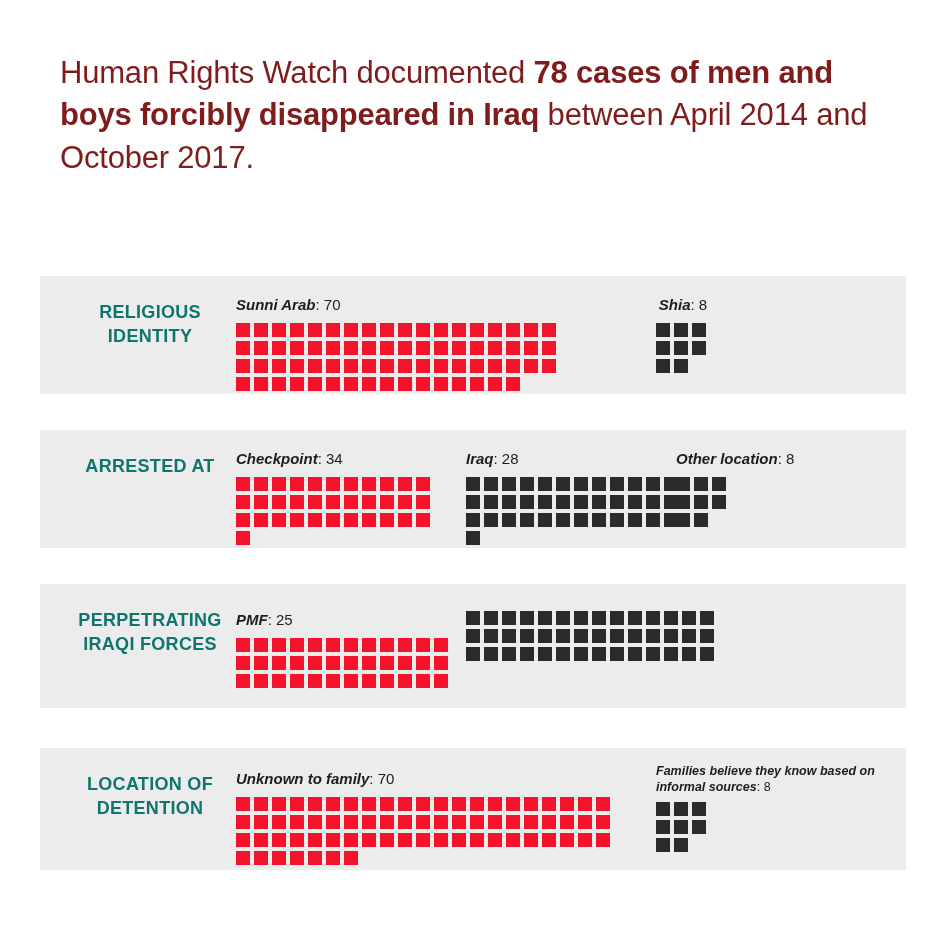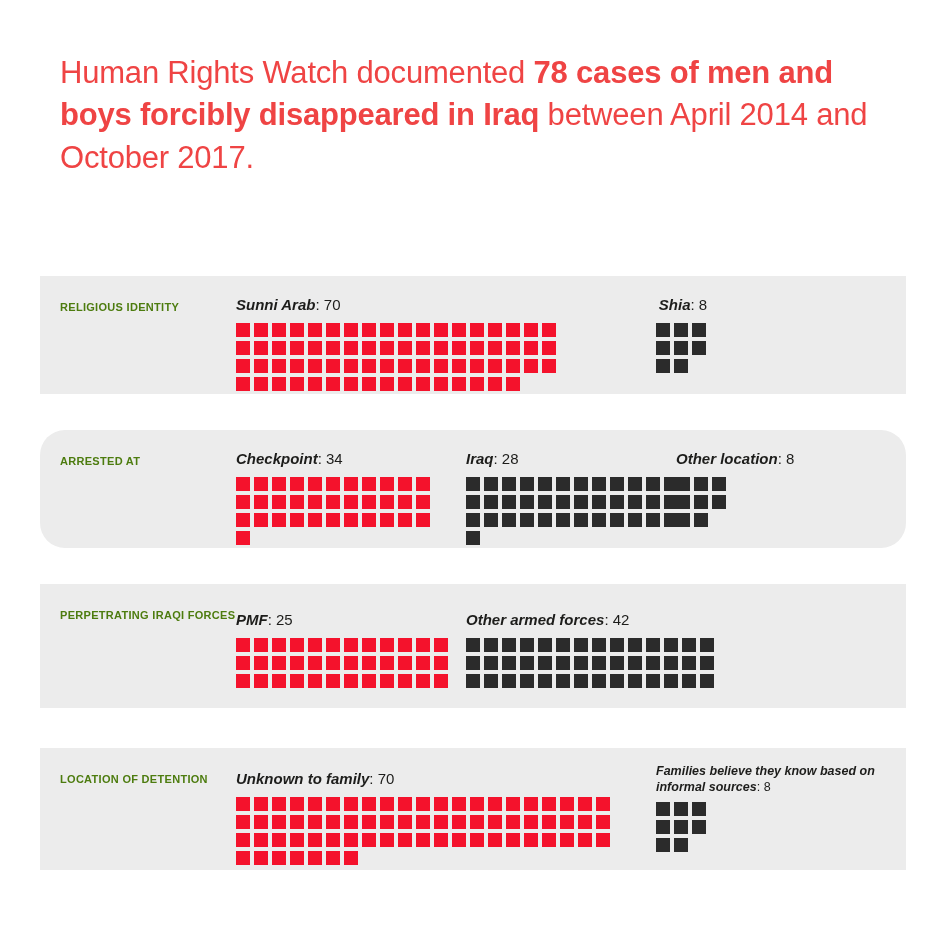--- a/index.html
+++ b/index.html
@@ -22,45 +22,46 @@
   }
   
   .headline {
     position: absolute;
     left: 60px;
     top: 52px;
     width: 840px;
     font-size: 31px;
     line-height: 1.37;
     font-weight: 400;
-    color: #ef4444;
+    color: #7f1d1d;
     letter-spacing: -0.2px;
   }
   .headline b {
     font-weight: 700;
   }
   
   .section {
     position: absolute;
     left: 40px;
     width: 866px;
     background: #ececec;
     box-sizing: border-box;
   }
   .sec-label {
     position: absolute;
     left: 20px;
     top: 24px;
     width: 180px;
-    font-size: 11px;
+    font-size: 18px;
     font-weight: 700;
     line-height: 1.35;
     letter-spacing: 0.3px;
-    color: #4d7c0f;
+    color: #0f766e;
     text-transform: uppercase;
+    text-align: center;
   }
   .group {
     position: absolute;
   }
   .group-title {
     font-size: 15px;
     line-height: 1.2;
     color: #1d1d1b;
     white-space: nowrap;
     margin-bottom: 9px;
@@ -190,21 +191,21 @@
           <div class="sq dark"></div>
           <div class="sq dark"></div>
           <div class="sq dark"></div>
           <div class="sq dark"></div>
           <div class="sq dark"></div>
           <div class="sq dark"></div>
         </div>
     </div>
   </div>
 
-  <div class="section" style="top:430px; height:118px;border-radius:25px;">
+  <div class="section" style="top:430px; height:118px;">
     <div class="sec-label">ARRESTED AT</div>
     <div class="group" style="left:196px; top:20px;">
       <div class="group-title">
         <span class="g-name">Checkpoint</span><span>: </span><span class="g-val">34</span>
       </div>
       <div class="squares" style="width:198px;">
           <div class="sq red"></div>
           <div class="sq red"></div>
           <div class="sq red"></div>
           <div class="sq red"></div>
@@ -340,23 +341,20 @@
           <div class="sq red"></div>
           <div class="sq red"></div>
           <div class="sq red"></div>
           <div class="sq red"></div>
           <div class="sq red"></div>
           <div class="sq red"></div>
           <div class="sq red"></div>
         </div>
     </div>
     <div class="group" style="left:426px; top:27px;">
-      <div class="group-title">
-        <span class="g-name">Other armed forces</span><span>: </span><span class="g-val">42</span>
-      </div>
       <div class="squares" style="width:252px;">
           <div class="sq dark"></div>
           <div class="sq dark"></div>
           <div class="sq dark"></div>
           <div class="sq dark"></div>
           <div class="sq dark"></div>
           <div class="sq dark"></div>
           <div class="sq dark"></div>
           <div class="sq dark"></div>
           <div class="sq dark"></div>

